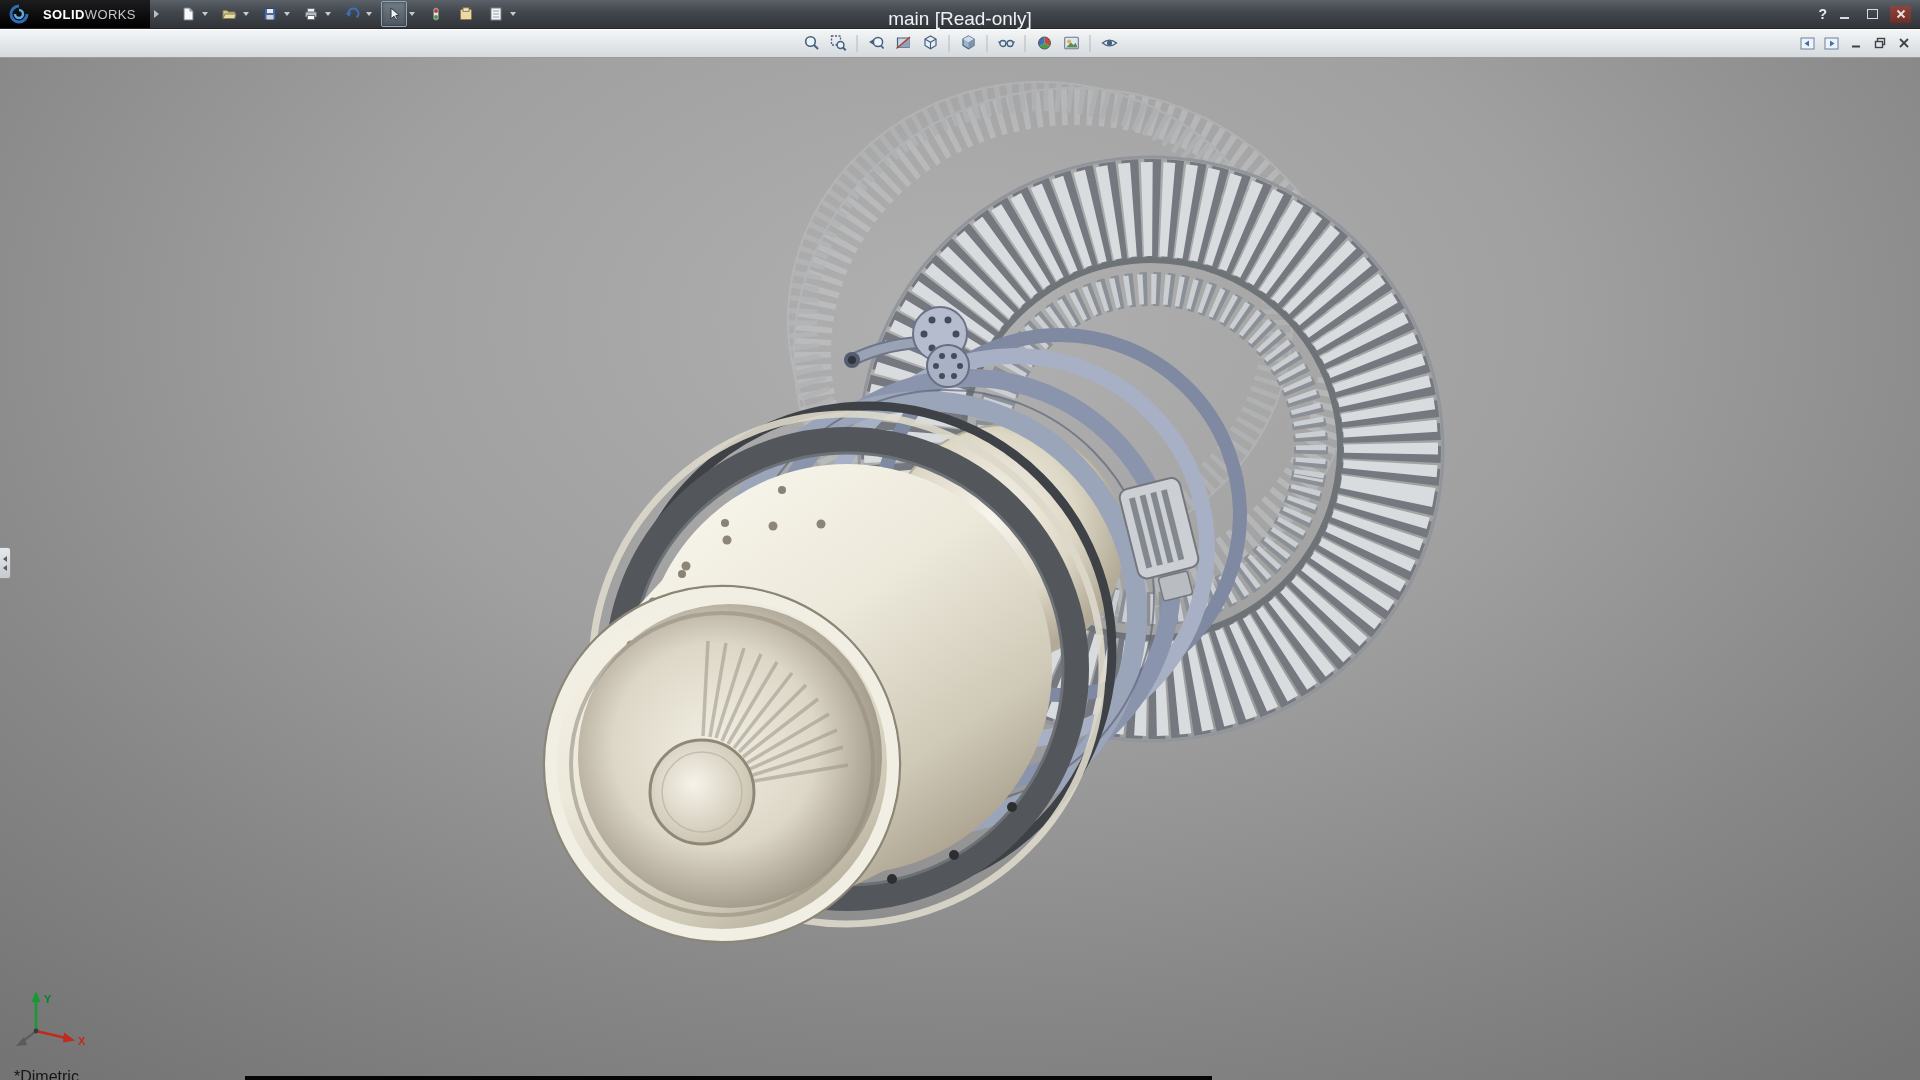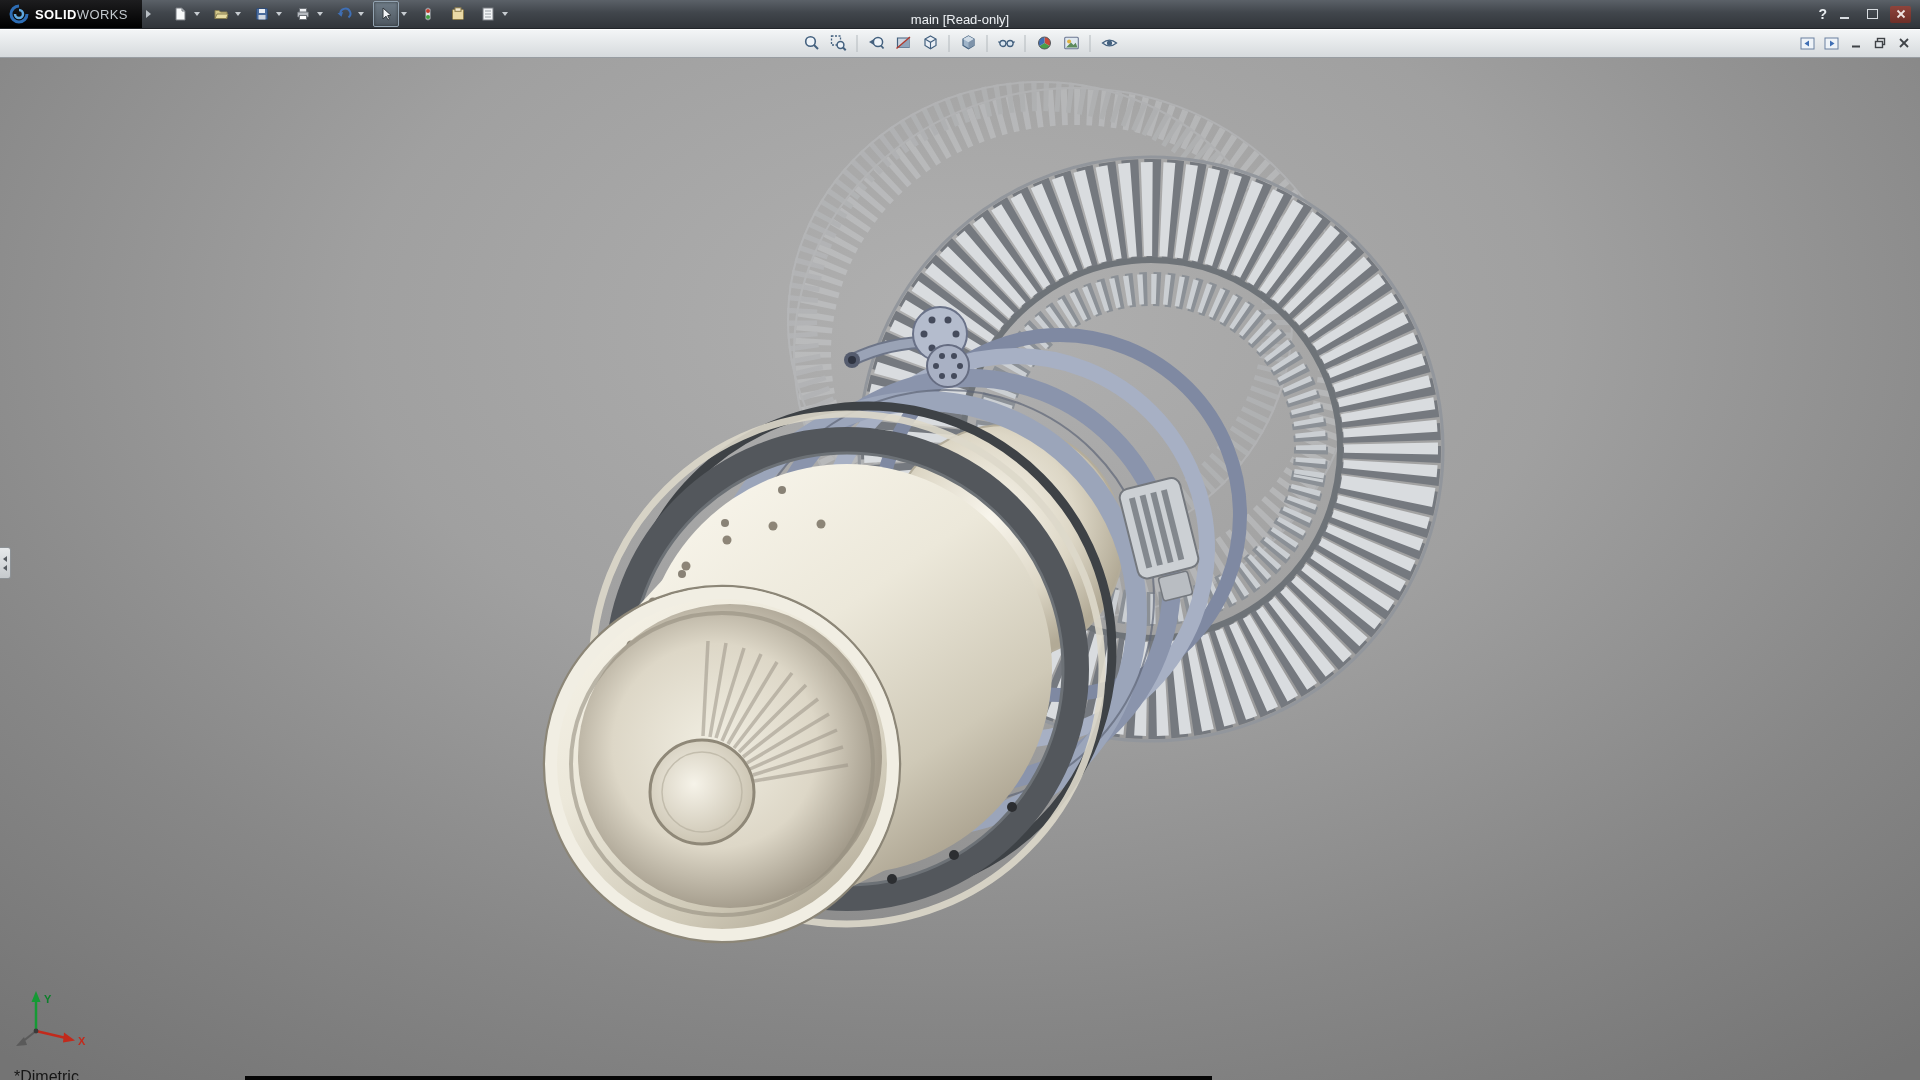--- a/index.html
+++ b/index.html
@@ -1,33 +1,33 @@
 <!DOCTYPE html>
 <html><head>
 <meta charset="utf-8">
 <style>
   html,body{margin:0;padding:0;background:#555;}
   body{width:1920px;height:1080px;overflow:hidden;font-family:"Liberation Sans",sans-serif;-webkit-font-smoothing:antialiased;}
   .app{position:relative;width:1920px;height:1080px;background:#8a8a8a;}
 
   
   .titlebar{position:relative;height:28px;background:linear-gradient(#5b6168,#41464c 45%,#31353a);display:flex;align-items:center;border-bottom:1px solid #22252a;}
-  .brand{height:28px;background:linear-gradient(#1d1d1f,#000);display:flex;align-items:center;gap:6px;padding:0 14px 0 9px;}
+  .brand{height:28px;background:linear-gradient(#1d1d1f,#000);display:flex;align-items:center;gap:14px;padding:0 14px 0 9px;}
   .brand-text{color:#fff;font-size:13px;letter-spacing:.4px;white-space:nowrap;}
   .brand-text b{font-weight:bold;color:#ffffff;}
   .brand-text .works{font-weight:normal;color:#c2c8cd;}
   .brand-expand{width:14px;height:28px;display:flex;align-items:center;justify-content:center;cursor:pointer;}
   .brand-expand i{width:0;height:0;border-top:4px solid transparent;border-bottom:4px solid transparent;border-left:5px solid #b9bfc5;}
   .tb-icons{display:flex;align-items:center;margin-left:12px;}
   .tb-btn{width:24px;height:24px;display:flex;align-items:center;justify-content:center;border-radius:2px;cursor:pointer;}
   .tb-btn.active{border:1px solid #93a3b1;background:linear-gradient(#707d88,#4e5760);box-shadow:inset 0 0 3px #2c3237;}
   .tb-caret{width:11px;height:24px;display:flex;align-items:center;justify-content:center;cursor:pointer;}
   .tb-caret i{width:0;height:0;border-left:3.5px solid transparent;border-right:3.5px solid transparent;border-top:4px solid #c7ccd1;}
   .tb-gap{width:6px;}
-  .title-center{position:absolute;left:50%;top:0;height:38px;display:flex;align-items:center;transform:translateX(-50%);color:#eef1f4;font-size:13px;white-space:nowrap;}
+  .title-center{position:absolute;left:50%;top:0;height:38px;display:flex;align-items:center;transform:translateX(-50%);color:#eef1f4;font-size:19px;white-space:nowrap;}
   .tb-right{margin-left:auto;display:flex;align-items:center;gap:7px;padding-right:9px;}
   .help-glyph{color:#e8ecef;font-size:14px;font-weight:bold;cursor:pointer;}
   .win-btn{width:21px;height:17px;display:flex;align-items:center;justify-content:center;border-radius:2px;cursor:pointer;}
   .win-btn .min-bar{width:9px;height:2px;background:#d8dce0;margin-top:8px;}
   .win-btn .restore-box{width:9px;height:8px;border:1.5px solid #d8dce0;}
   .win-btn.close{background:linear-gradient(#8e443c,#6e2f28);}
 
   
   .huds-bar{position:relative;height:28px;background:linear-gradient(#f4f6f7,#d6dadd);border-bottom:1px solid #989da2;box-shadow:inset 0 1px 0 #ffffff;}
   .huds-group{position:absolute;left:50%;top:0;height:100%;transform:translateX(-50%);display:flex;align-items:center;gap:4px;}

